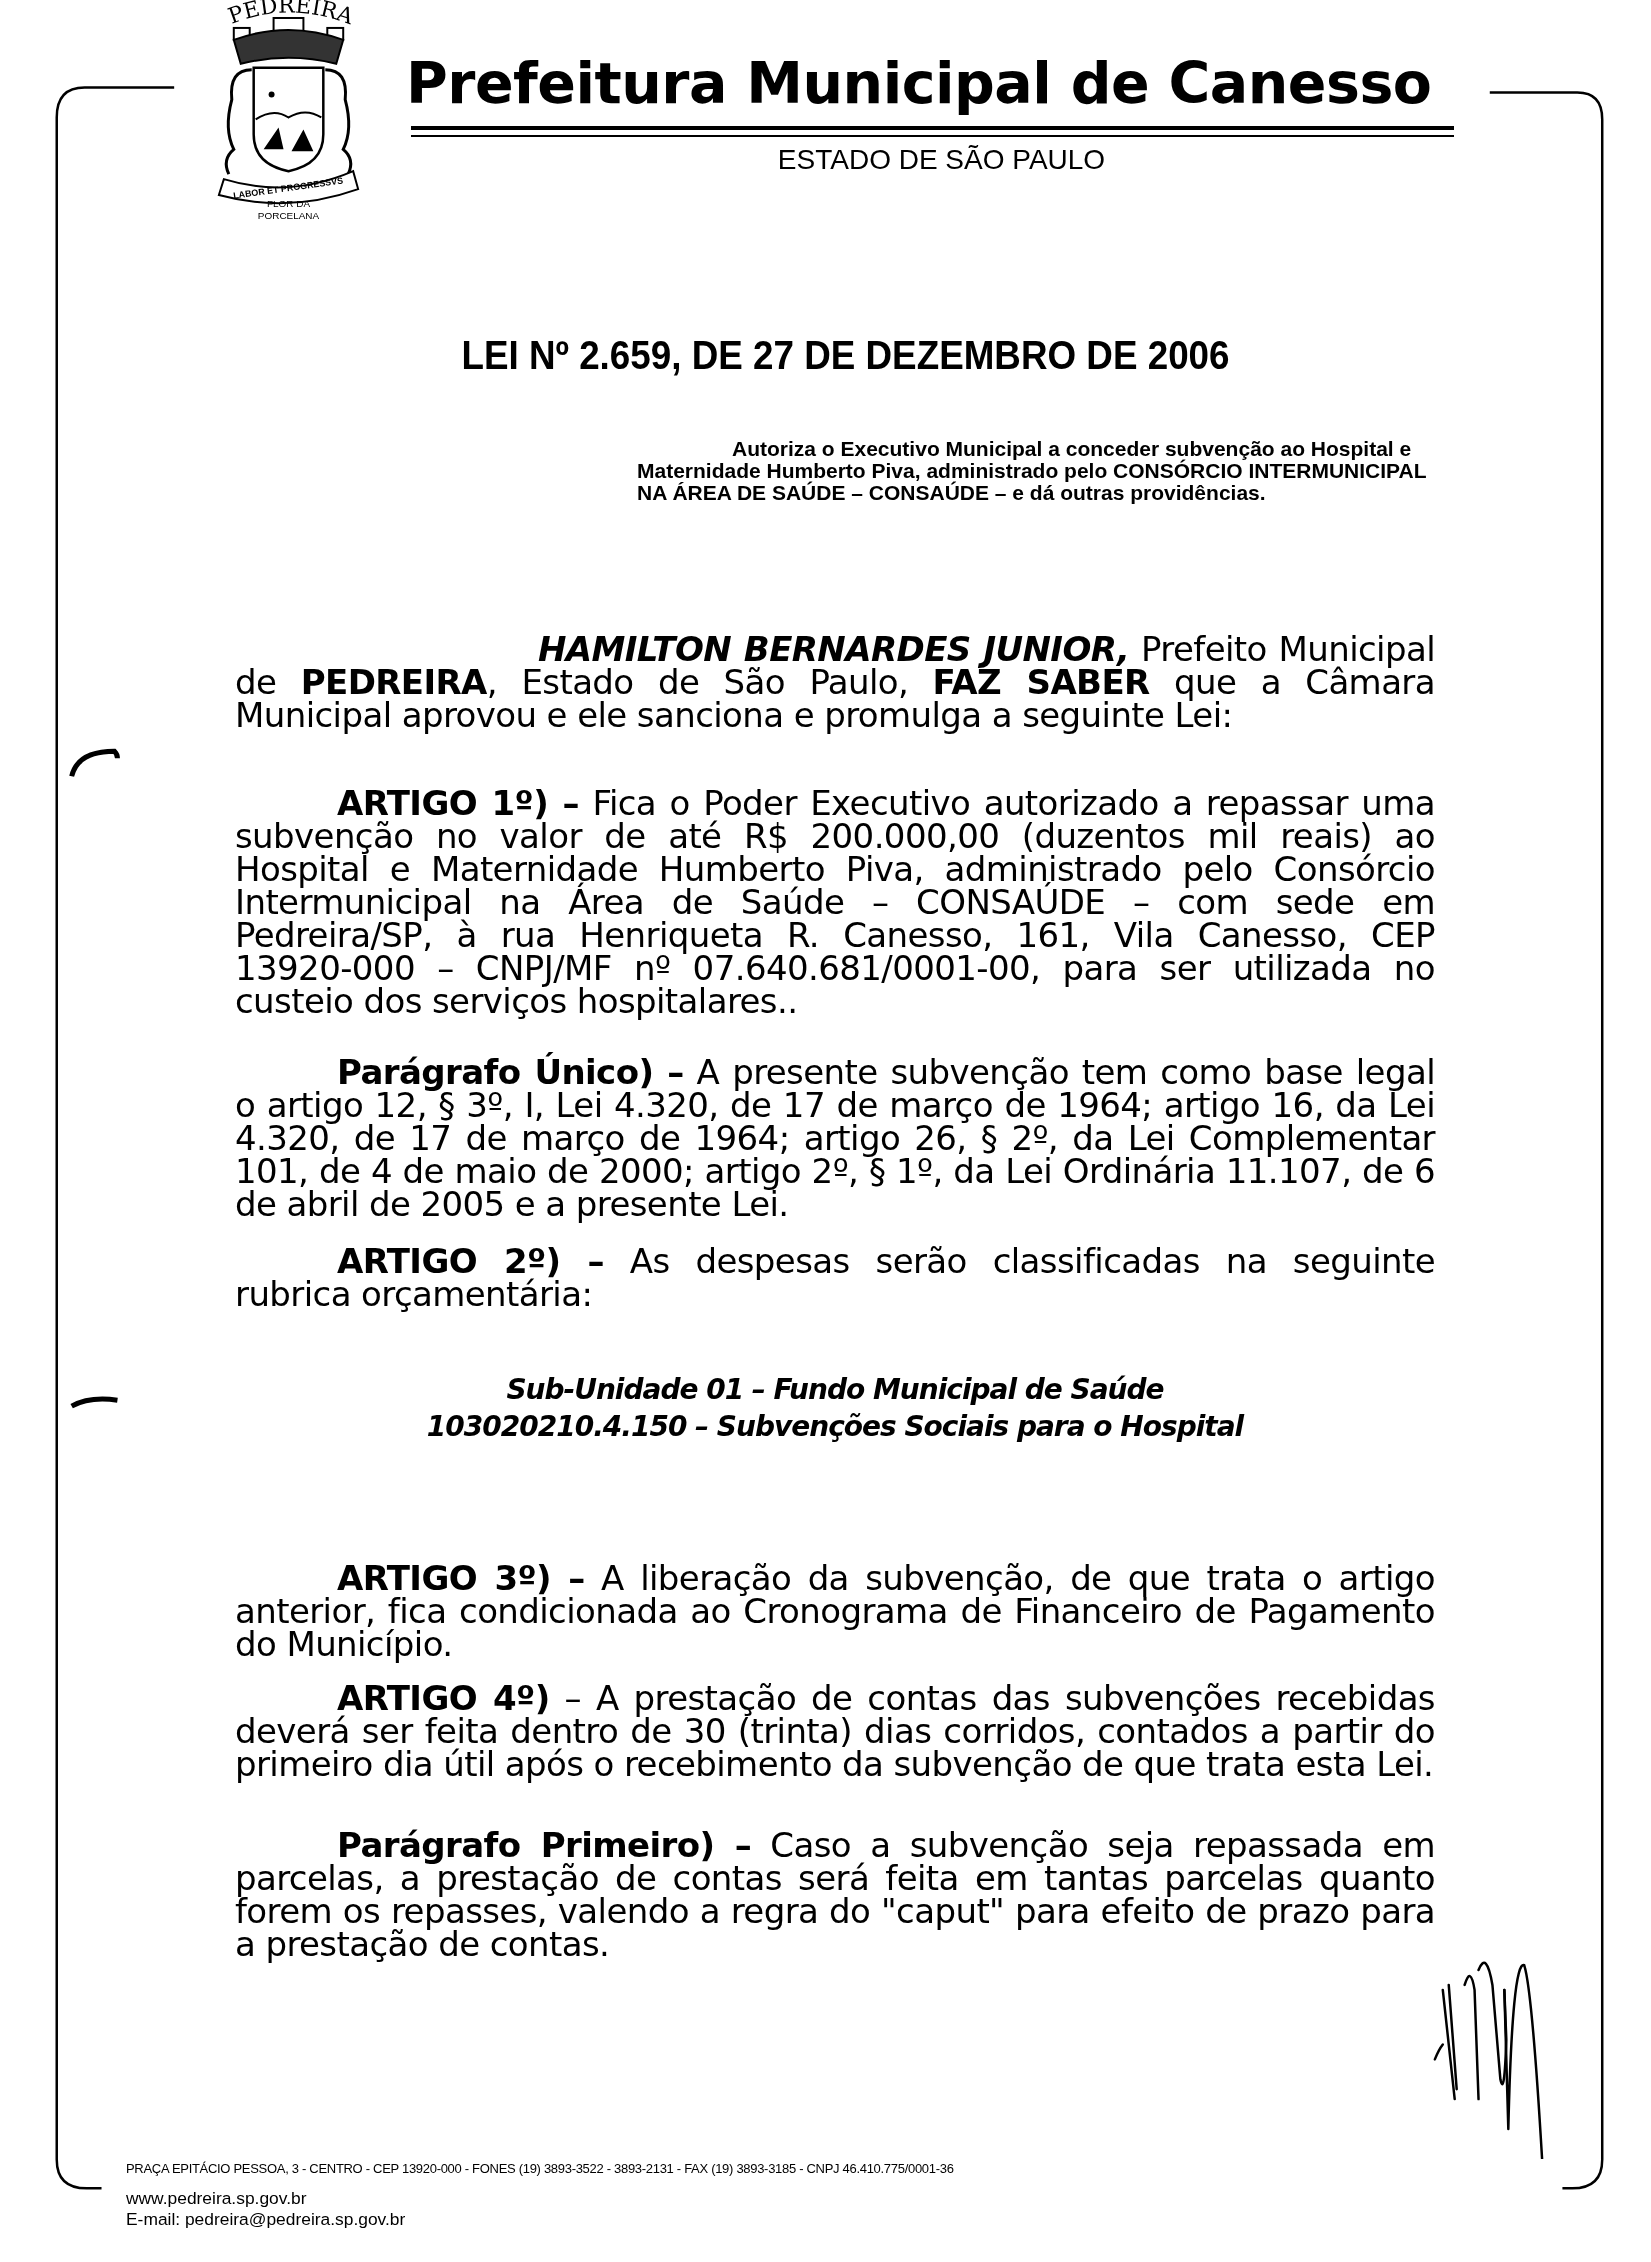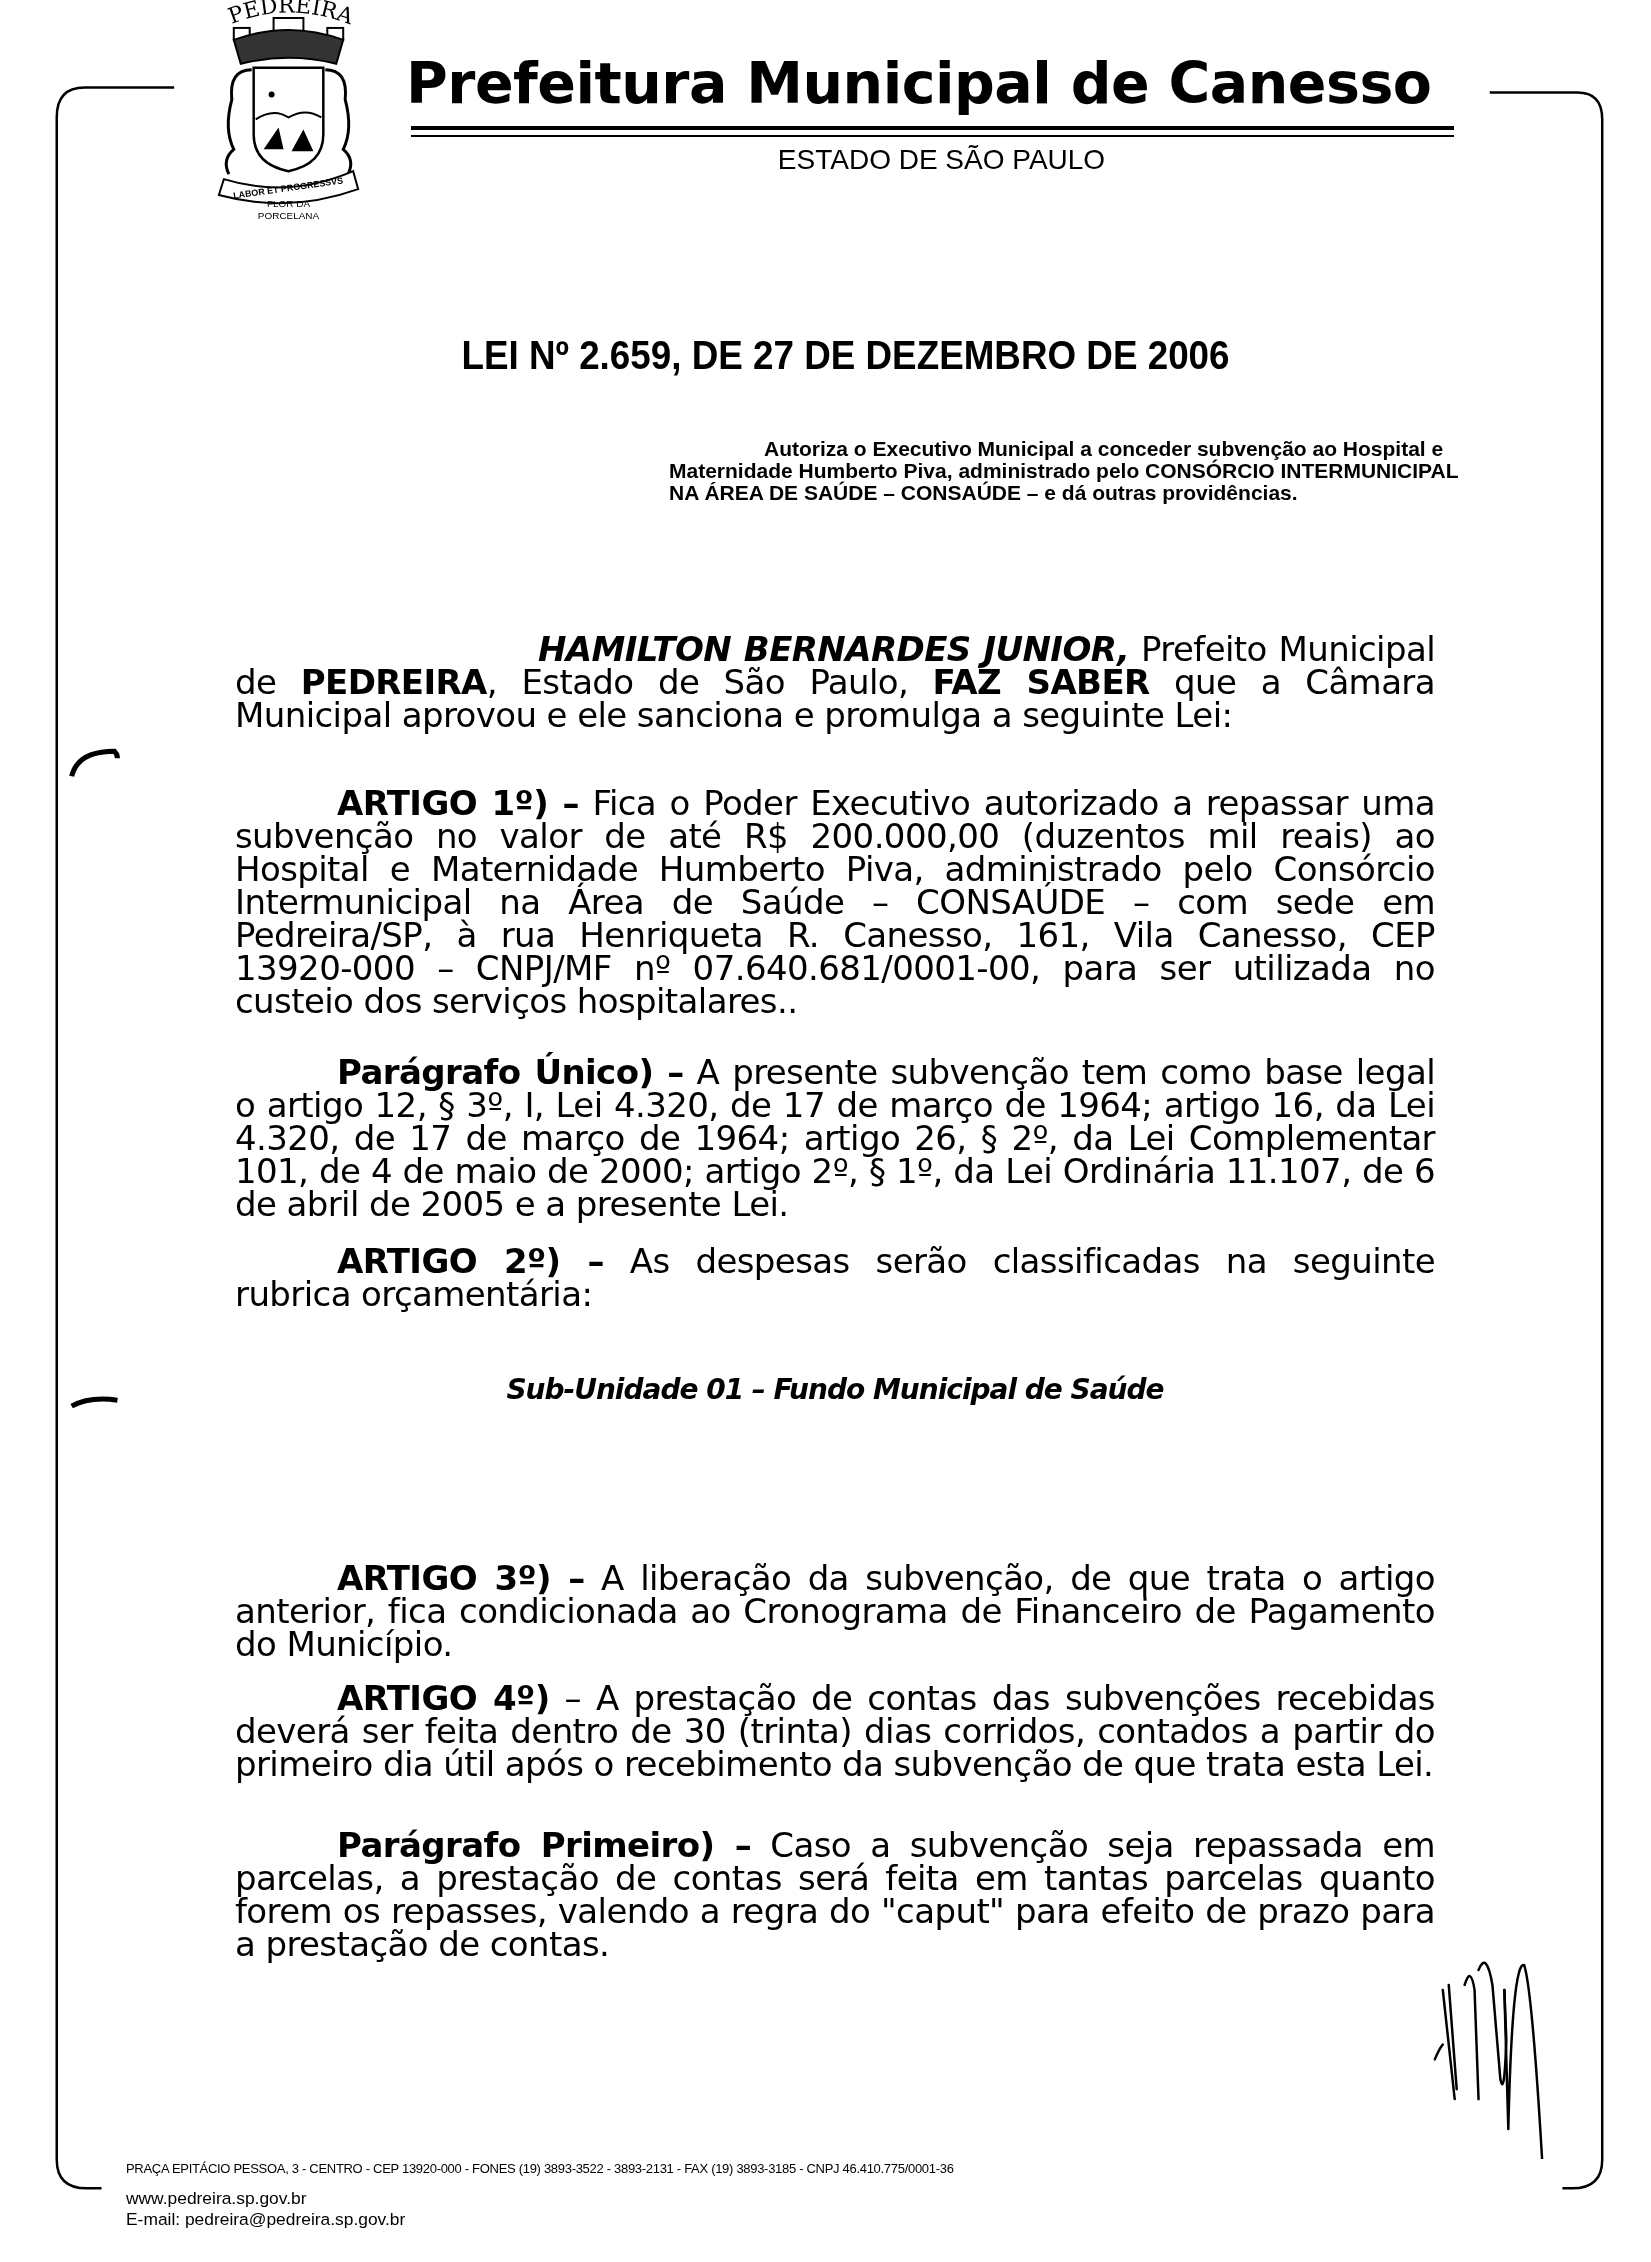--- a/index.html
+++ b/index.html
@@ -23,21 +23,20 @@
 
   .law-title {
     left: 378px; top: 333px; width: 935px; text-align: center;
     font-family: "Liberation Sans", sans-serif; font-weight: bold; font-size: 40px;
     transform: scaleX(0.92); transform-origin: center; white-space: nowrap;
   }
   .ementa {
     left: 637px; top: 438px; width: 796px;
     font-family: "Liberation Sans", sans-serif; font-weight: bold; font-size: 21px; line-height: 22px;
     text-align: left;
-    margin-left: 32px;
   }
   .ementa .ind { display: inline-block; width: 95px; }
 
   
   .body-text {
     left: 235px; width: 1200px;
     font-family: "DejaVu Sans", sans-serif; font-size: 34px; line-height: 33px;
     text-align: justify; letter-spacing: -0.6px;
   }
   .body-text .ind { display: inline-block; width: 102px; }
@@ -120,20 +119,21 @@
 <div class="abs body-text" style="top:1056px;">
   <span class="ind"></span><span class="b">Parágrafo Único) –</span><span> A presente subvenção tem como base legal o artigo 12, § 3º, I, Lei 4.320, de 17 de março de 1964; artigo 16, da Lei 4.320, de 17 de março de 1964; artigo 26, § 2º, da Lei Complementar 101, de 4 de maio de 2000; artigo 2º, § 1º, da Lei Ordinária 11.107, de 6 de abril de 2005 e a presente Lei.</span>
 </div>
 
 <div class="abs body-text" style="top:1245px;">
   <span class="ind"></span><span class="b">ARTIGO 2º) –</span><span> As despesas serão classificadas na seguinte rubrica orçamentária:</span>
 </div>
 
 <div class="abs rubrica" style="top:1371px;">
   <div>Sub-Unidade 01 – Fundo Municipal de Saúde</div>
+  <div>103020210.4.150 – Subvenções Sociais para o Hospital</div>
 </div>
 
 <div class="abs body-text" style="top:1562px;">
   <span class="ind"></span><span class="b">ARTIGO 3º) –</span><span> A liberação da subvenção, de que trata o artigo anterior, fica condicionada ao Cronograma de Financeiro de Pagamento do Município.</span>
 </div>
 
 <div class="abs body-text" style="top:1682px;">
   <span class="ind"></span><span class="b">ARTIGO 4º)</span><span> – A prestação de contas das subvenções recebidas deverá ser feita dentro de 30 (trinta) dias corridos, contados a partir do primeiro dia útil após o recebimento da subvenção de que trata esta Lei.</span>
 </div>
 

